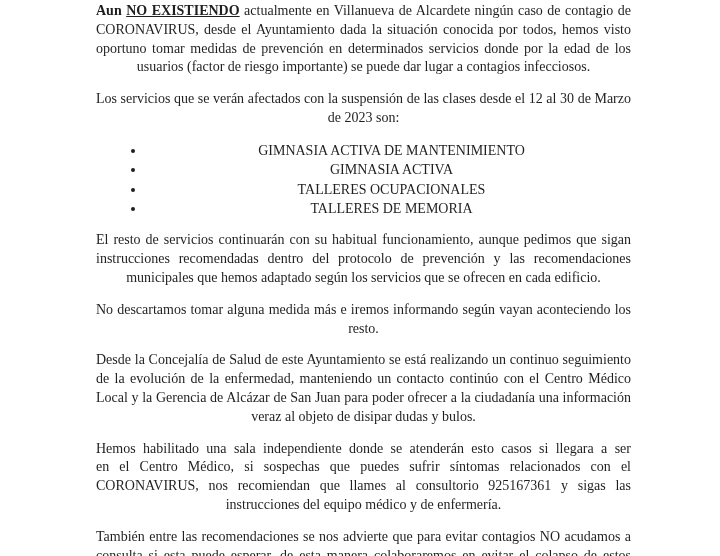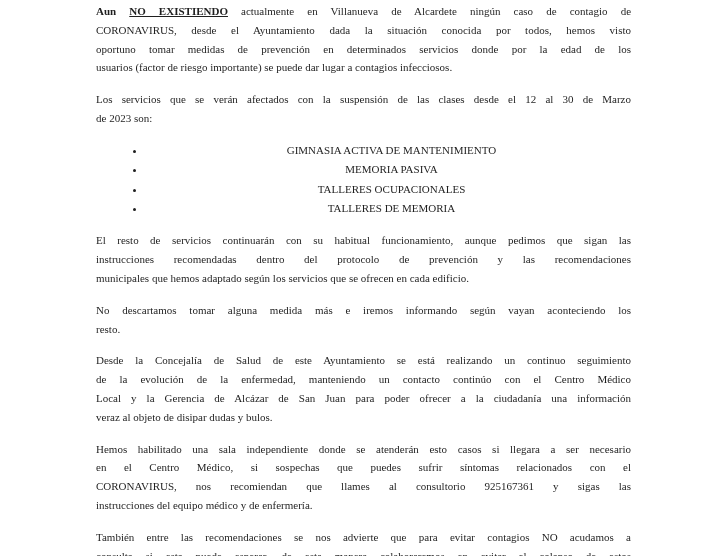--- a/index.html
+++ b/index.html
@@ -12,30 +12,30 @@
     height: 556px;
     overflow: hidden;
   }
   .page {
     box-sizing: border-box;
     width: 720px;
     height: 556px;
     padding: 2px 86px 0 96px;
     background: #ffffff;
     font-family: "Liberation Serif", "DejaVu Serif", serif;
-    font-size: 11px;
+    font-size: 14px;
     color: #1f1f1f;
   }
   .doc-body { width: 535px; }
   .paragraph { margin: 0 0 13px 0; }
   .line {
     height: 18.8px;
     line-height: 18.8px;
     overflow: hidden;
-    text-align: left;
+    text-align: center;
     white-space: normal;
   }
   .line.justify {
     text-align: justify;
     text-align-last: justify;
   }
   .b { font-weight: bold; }
   .u { text-decoration: underline; }
   ul.bullet-list {
     margin: 0 0 13px 0;
@@ -58,21 +58,21 @@
         <div class="line justify"><span>CORONAVIRUS, desde el Ayuntamiento dada la situación conocida por todos, hemos visto</span></div>
         <div class="line justify"><span>oportuno tomar medidas de prevención en determinados servicios donde por la edad de los</span></div>
         <div class="line"><span>usuarios (factor de riesgo importante) se puede dar lugar a contagios infecciosos.</span></div>
       </div>
       <div class="paragraph">
         <div class="line justify"><span>Los servicios que se verán afectados con la suspensión de las clases desde el 12 al 30 de Marzo</span></div>
         <div class="line"><span>de 2023 son:</span></div>
       </div>
       <ul class="bullet-list">
         <li>GIMNASIA ACTIVA DE MANTENIMIENTO</li>
-        <li>MEMORIA PASIVA</li>
+        <li>GIMNASIA ACTIVA</li>
         <li>TALLERES OCUPACIONALES</li>
         <li>TALLERES DE MEMORIA</li>
       </ul>
       <div class="paragraph">
         <div class="line justify"><span>El resto de servicios continuarán con su habitual funcionamiento, aunque pedimos que sigan las</span></div>
         <div class="line justify"><span>instrucciones recomendadas dentro del protocolo de prevención y las recomendaciones</span></div>
         <div class="line"><span>municipales que hemos  adaptado según los servicios que se ofrecen en cada edificio.</span></div>
       </div>
       <div class="paragraph">
         <div class="line justify"><span>No descartamos tomar alguna medida más e iremos informando según vayan aconteciendo los</span></div>

